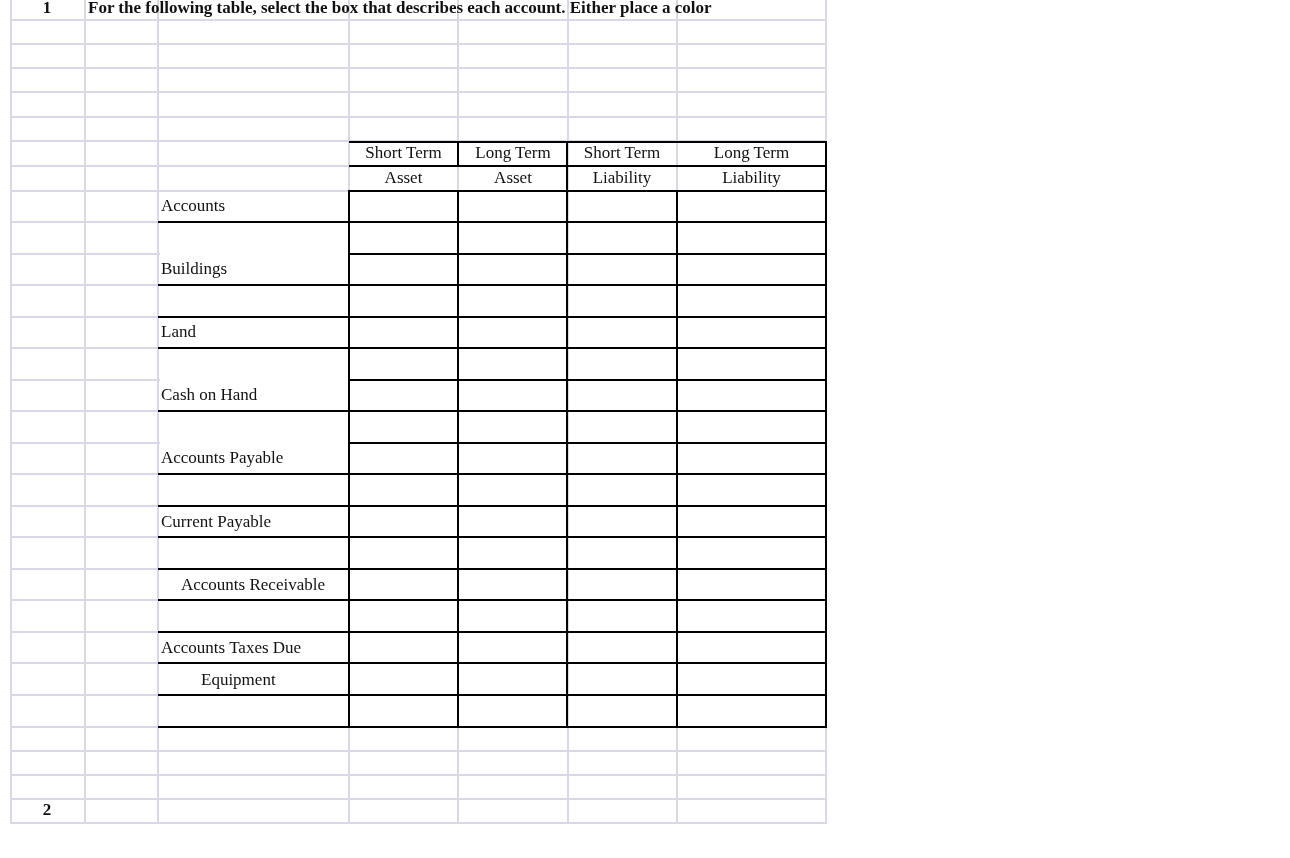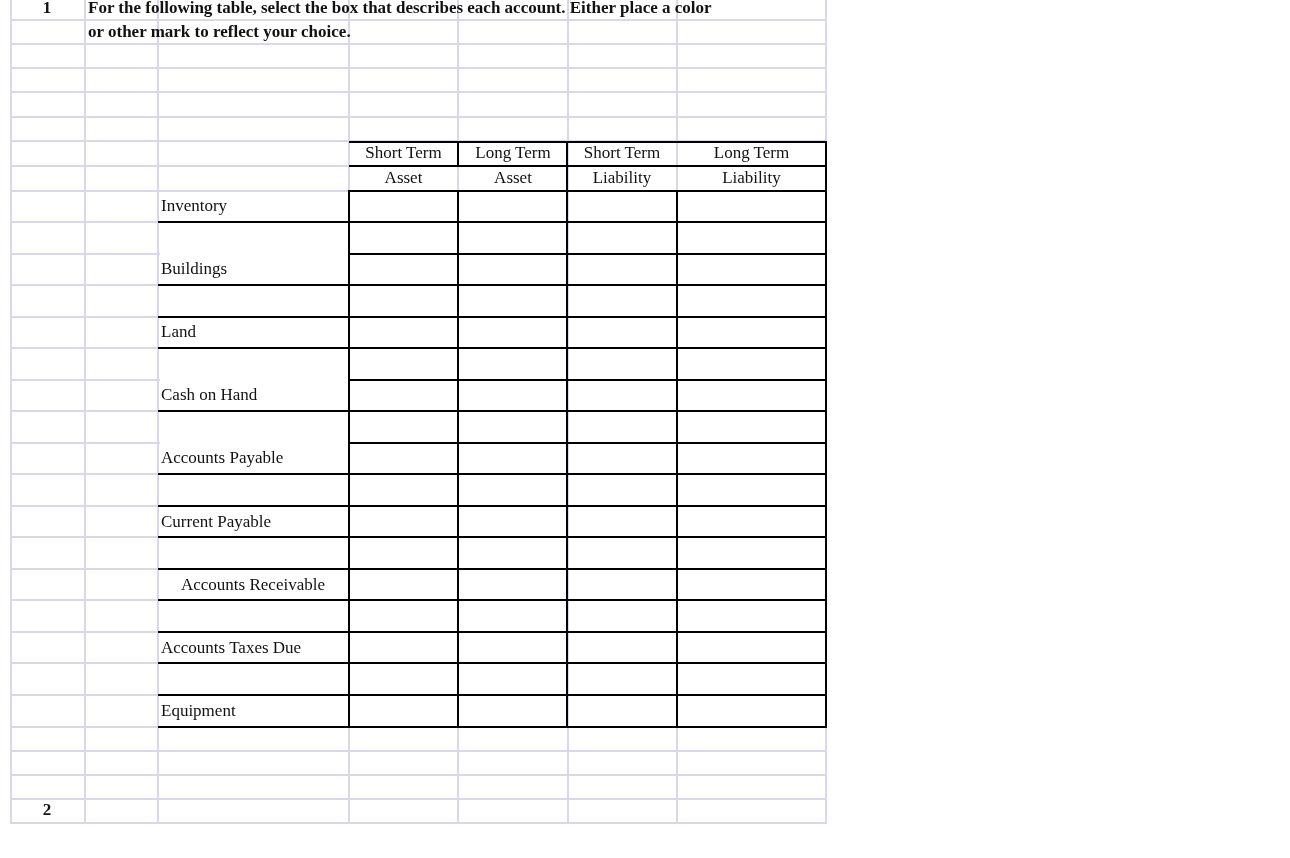--- a/index.html
+++ b/index.html
@@ -56,42 +56,41 @@
   <div class="gl-h" style="left:10px;top:662px;width:150px;"></div>
   <div class="gl-h" style="left:10px;top:694px;width:150px;"></div>
   <div class="gl-h" style="left:10px;top:726px;width:817px;"></div>
   <div class="gl-h" style="left:10px;top:750px;width:817px;"></div>
   <div class="gl-h" style="left:10px;top:774px;width:817px;"></div>
   <div class="gl-h" style="left:10px;top:798px;width:817px;"></div>
   <div class="gl-h" style="left:10px;top:822px;width:817px;"></div>
 
   <div class="qnum" style="left:10px;top:-2px;">1</div>
   <div class="txt bold" style="left:88px;top:-2px;">For the following table, select the box that describes each account. Either place a color</div>
-  <div class="txt bold" style="left:88px;top:22px;">or other mark to reflect your choice.</div>
 
   <div>
 
     <div class="hdr" style="left:349px;width:109px;top:143px;">Short Term</div>
     <div class="hdr" style="left:349px;width:109px;top:168px;">Asset</div>
     <div class="hdr" style="left:458px;width:110px;top:143px;">Long Term</div>
     <div class="hdr" style="left:458px;width:110px;top:168px;">Asset</div>
     <div class="hdr" style="left:567px;width:110px;top:143px;">Short Term</div>
     <div class="hdr" style="left:567px;width:110px;top:168px;">Liability</div>
     <div class="hdr" style="left:677px;width:149px;top:143px;">Long Term</div>
     <div class="hdr" style="left:677px;width:149px;top:168px;">Liability</div>
 
-    <div class="acct" style="top:196px;">Inventory</div>
+    <div class="acct" style="top:196px;">Accounts</div>
     <div class="acct" style="top:259px;">Buildings</div>
     <div class="acct" style="top:322px;">Land</div>
     <div class="acct" style="top:385px;">Cash on Hand</div>
     <div class="acct" style="top:448px;">Accounts Payable</div>
     <div class="acct" style="top:512px;">Current Payable</div>
     <div class="acct" style="top:575px;margin-left:20px;">Accounts Receivable</div>
     <div class="acct" style="top:638px;">Accounts Taxes Due</div>
-    <div class="acct" style="top:701px;">Equipment</div>
+    <div class="acct" style="top:670px;margin-left:40px;">Equipment</div>
 
     <div id="cells">
         <div class="cell" style="left: 350px; top: 192px; width: 107px; height: 29px;"></div>
         <div class="cell" style="left: 459px; top: 192px; width: 107px; height: 29px;"></div>
         <div class="cell" style="left: 568px; top: 192px; width: 108px; height: 29px;"></div>
         <div class="cell" style="left: 678px; top: 192px; width: 147px; height: 29px;"></div>
         <div class="cell" style="left: 350px; top: 224px; width: 107px; height: 29px;"></div>
         <div class="cell" style="left: 459px; top: 224px; width: 107px; height: 29px;"></div>
         <div class="cell" style="left: 568px; top: 224px; width: 108px; height: 29px;"></div>
         <div class="cell" style="left: 678px; top: 224px; width: 147px; height: 29px;"></div>

